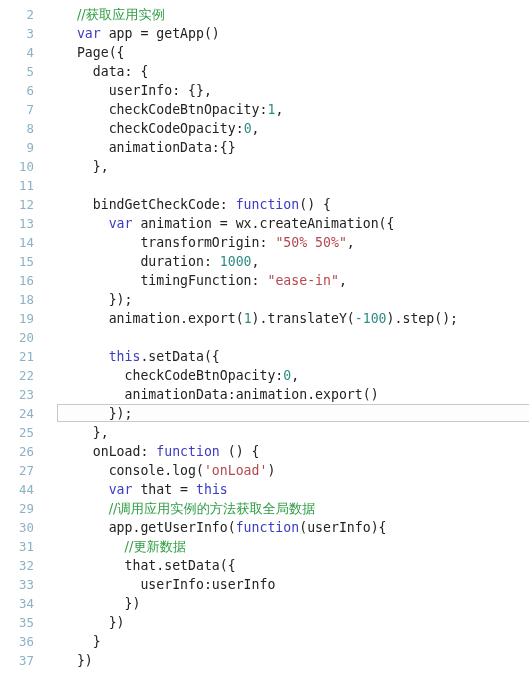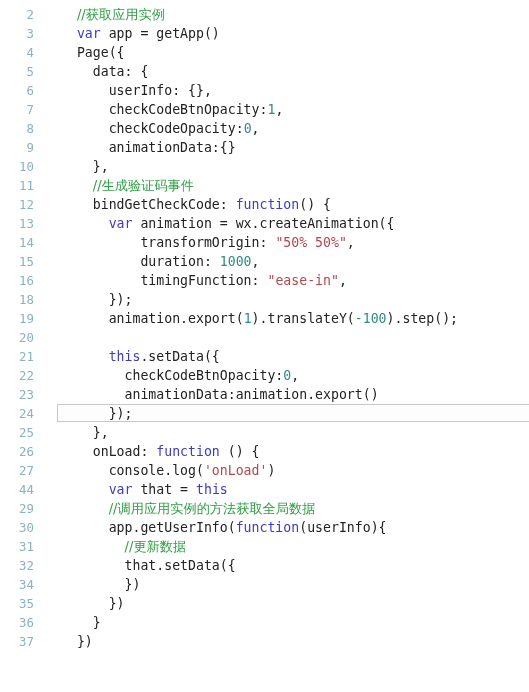--- a/index.html
+++ b/index.html
@@ -92,39 +92,40 @@
       <div class="code-line"><span class="ln">1</span><span class="ltext"></span></div>
       <div class="code-line"><span class="ln">2</span><span class="ltext"><span class="t-plain">  </span><span class="t-com t-cjk">//获取应用实例</span></span></div>
       <div class="code-line"><span class="ln">3</span><span class="ltext"><span class="t-plain">  </span><span class="t-kw">var</span><span class="t-plain"> app = getApp()</span></span></div>
       <div class="code-line"><span class="ln">4</span><span class="ltext"><span class="t-plain">  Page({</span></span></div>
       <div class="code-line"><span class="ln">5</span><span class="ltext"><span class="t-plain">    data: {</span></span></div>
       <div class="code-line"><span class="ln">6</span><span class="ltext"><span class="t-plain">      userInfo: {},</span></span></div>
       <div class="code-line"><span class="ln">7</span><span class="ltext"><span class="t-plain">      checkCodeBtnOpacity:</span><span class="t-num">1</span><span class="t-plain">,</span></span></div>
       <div class="code-line"><span class="ln">8</span><span class="ltext"><span class="t-plain">      checkCodeOpacity:</span><span class="t-num">0</span><span class="t-plain">,</span></span></div>
       <div class="code-line"><span class="ln">9</span><span class="ltext"><span class="t-plain">      animationData:{}</span></span></div>
       <div class="code-line"><span class="ln">10</span><span class="ltext"><span class="t-plain">    },</span></span></div>
-      <div class="code-line"><span class="ln">11</span><span class="ltext"><span class="t-plain">    </span><span class="t-com t-cjk">//生成验证码事件</span></span></div>
+      <div class="code-line"><span class="ln">11</span><span class="ltext"><span class="t-plain">    </span></span></div>
       <div class="code-line"><span class="ln">12</span><span class="ltext"><span class="t-plain">    bindGetCheckCode: </span><span class="t-kw">function</span><span class="t-plain">() {</span></span></div>
       <div class="code-line"><span class="ln">13</span><span class="ltext"><span class="t-plain">      </span><span class="t-kw">var</span><span class="t-plain"> animation = wx.createAnimation({</span></span></div>
       <div class="code-line"><span class="ln">14</span><span class="ltext"><span class="t-plain">          transformOrigin: </span><span class="t-str">"50% 50%"</span><span class="t-plain">,</span></span></div>
       <div class="code-line"><span class="ln">15</span><span class="ltext"><span class="t-plain">          duration: </span><span class="t-num">1000</span><span class="t-plain">,</span></span></div>
       <div class="code-line"><span class="ln">16</span><span class="ltext"><span class="t-plain">          timingFunction: </span><span class="t-str">"ease-in"</span><span class="t-plain">,</span></span></div>
       <div class="code-line"><span class="ln">18</span><span class="ltext"><span class="t-plain">      });</span></span></div>
       <div class="code-line"><span class="ln">19</span><span class="ltext"><span class="t-plain">      animation.export(</span><span class="t-num">1</span><span class="t-plain">).translateY(</span><span class="t-num">-100</span><span class="t-plain">).step();</span></span></div>
       <div class="code-line"><span class="ln">20</span><span class="ltext"></span></div>
       <div class="code-line"><span class="ln">21</span><span class="ltext"><span class="t-plain">      </span><span class="t-kw">this</span><span class="t-plain">.setData({</span></span></div>
       <div class="code-line"><span class="ln">22</span><span class="ltext"><span class="t-plain">        checkCodeBtnOpacity:</span><span class="t-num">0</span><span class="t-plain">,</span></span></div>
       <div class="code-line"><span class="ln">23</span><span class="ltext"><span class="t-plain">        animationData:animation.export()</span></span></div>
       <div class="code-line current"><div class="caret-box"></div><span class="ln">24</span><span class="ltext"><span class="t-plain">      });</span></span></div>
       <div class="code-line"><span class="ln">25</span><span class="ltext"><span class="t-plain">    },</span></span></div>
       <div class="code-line"><span class="ln">26</span><span class="ltext"><span class="t-plain">    onLoad: </span><span class="t-kw">function</span><span class="t-plain"> () {</span></span></div>
       <div class="code-line"><span class="ln">27</span><span class="ltext"><span class="t-plain">      console.log(</span><span class="t-str">'onLoad'</span><span class="t-plain">)</span></span></div>
       <div class="code-line"><span class="ln">44</span><span class="ltext"><span class="t-plain">      </span><span class="t-kw">var</span><span class="t-plain"> that = </span><span class="t-kw">this</span></span></div>
       <div class="code-line"><span class="ln">29</span><span class="ltext"><span class="t-plain">      </span><span class="t-com t-cjk">//调用应用实例的方法获取全局数据</span></span></div>
       <div class="code-line"><span class="ln">30</span><span class="ltext"><span class="t-plain">      app.getUserInfo(</span><span class="t-kw">function</span><span class="t-plain">(userInfo){</span></span></div>
       <div class="code-line"><span class="ln">31</span><span class="ltext"><span class="t-plain">        </span><span class="t-com t-cjk">//更新数据</span></span></div>
       <div class="code-line"><span class="ln">32</span><span class="ltext"><span class="t-plain">        that.setData({</span></span></div>
+      <div class="code-line"><span class="ln">33</span><span class="ltext"><span class="t-plain">          userInfo:userInfo</span></span></div>
       <div class="code-line"><span class="ln">34</span><span class="ltext"><span class="t-plain">        })</span></span></div>
       <div class="code-line"><span class="ln">35</span><span class="ltext"><span class="t-plain">      })</span></span></div>
       <div class="code-line"><span class="ln">36</span><span class="ltext"><span class="t-plain">    }</span></span></div>
       <div class="code-line"><span class="ln">37</span><span class="ltext"><span class="t-plain">  })</span></span></div>
     </div>
 </div>
 
 </body></html>

